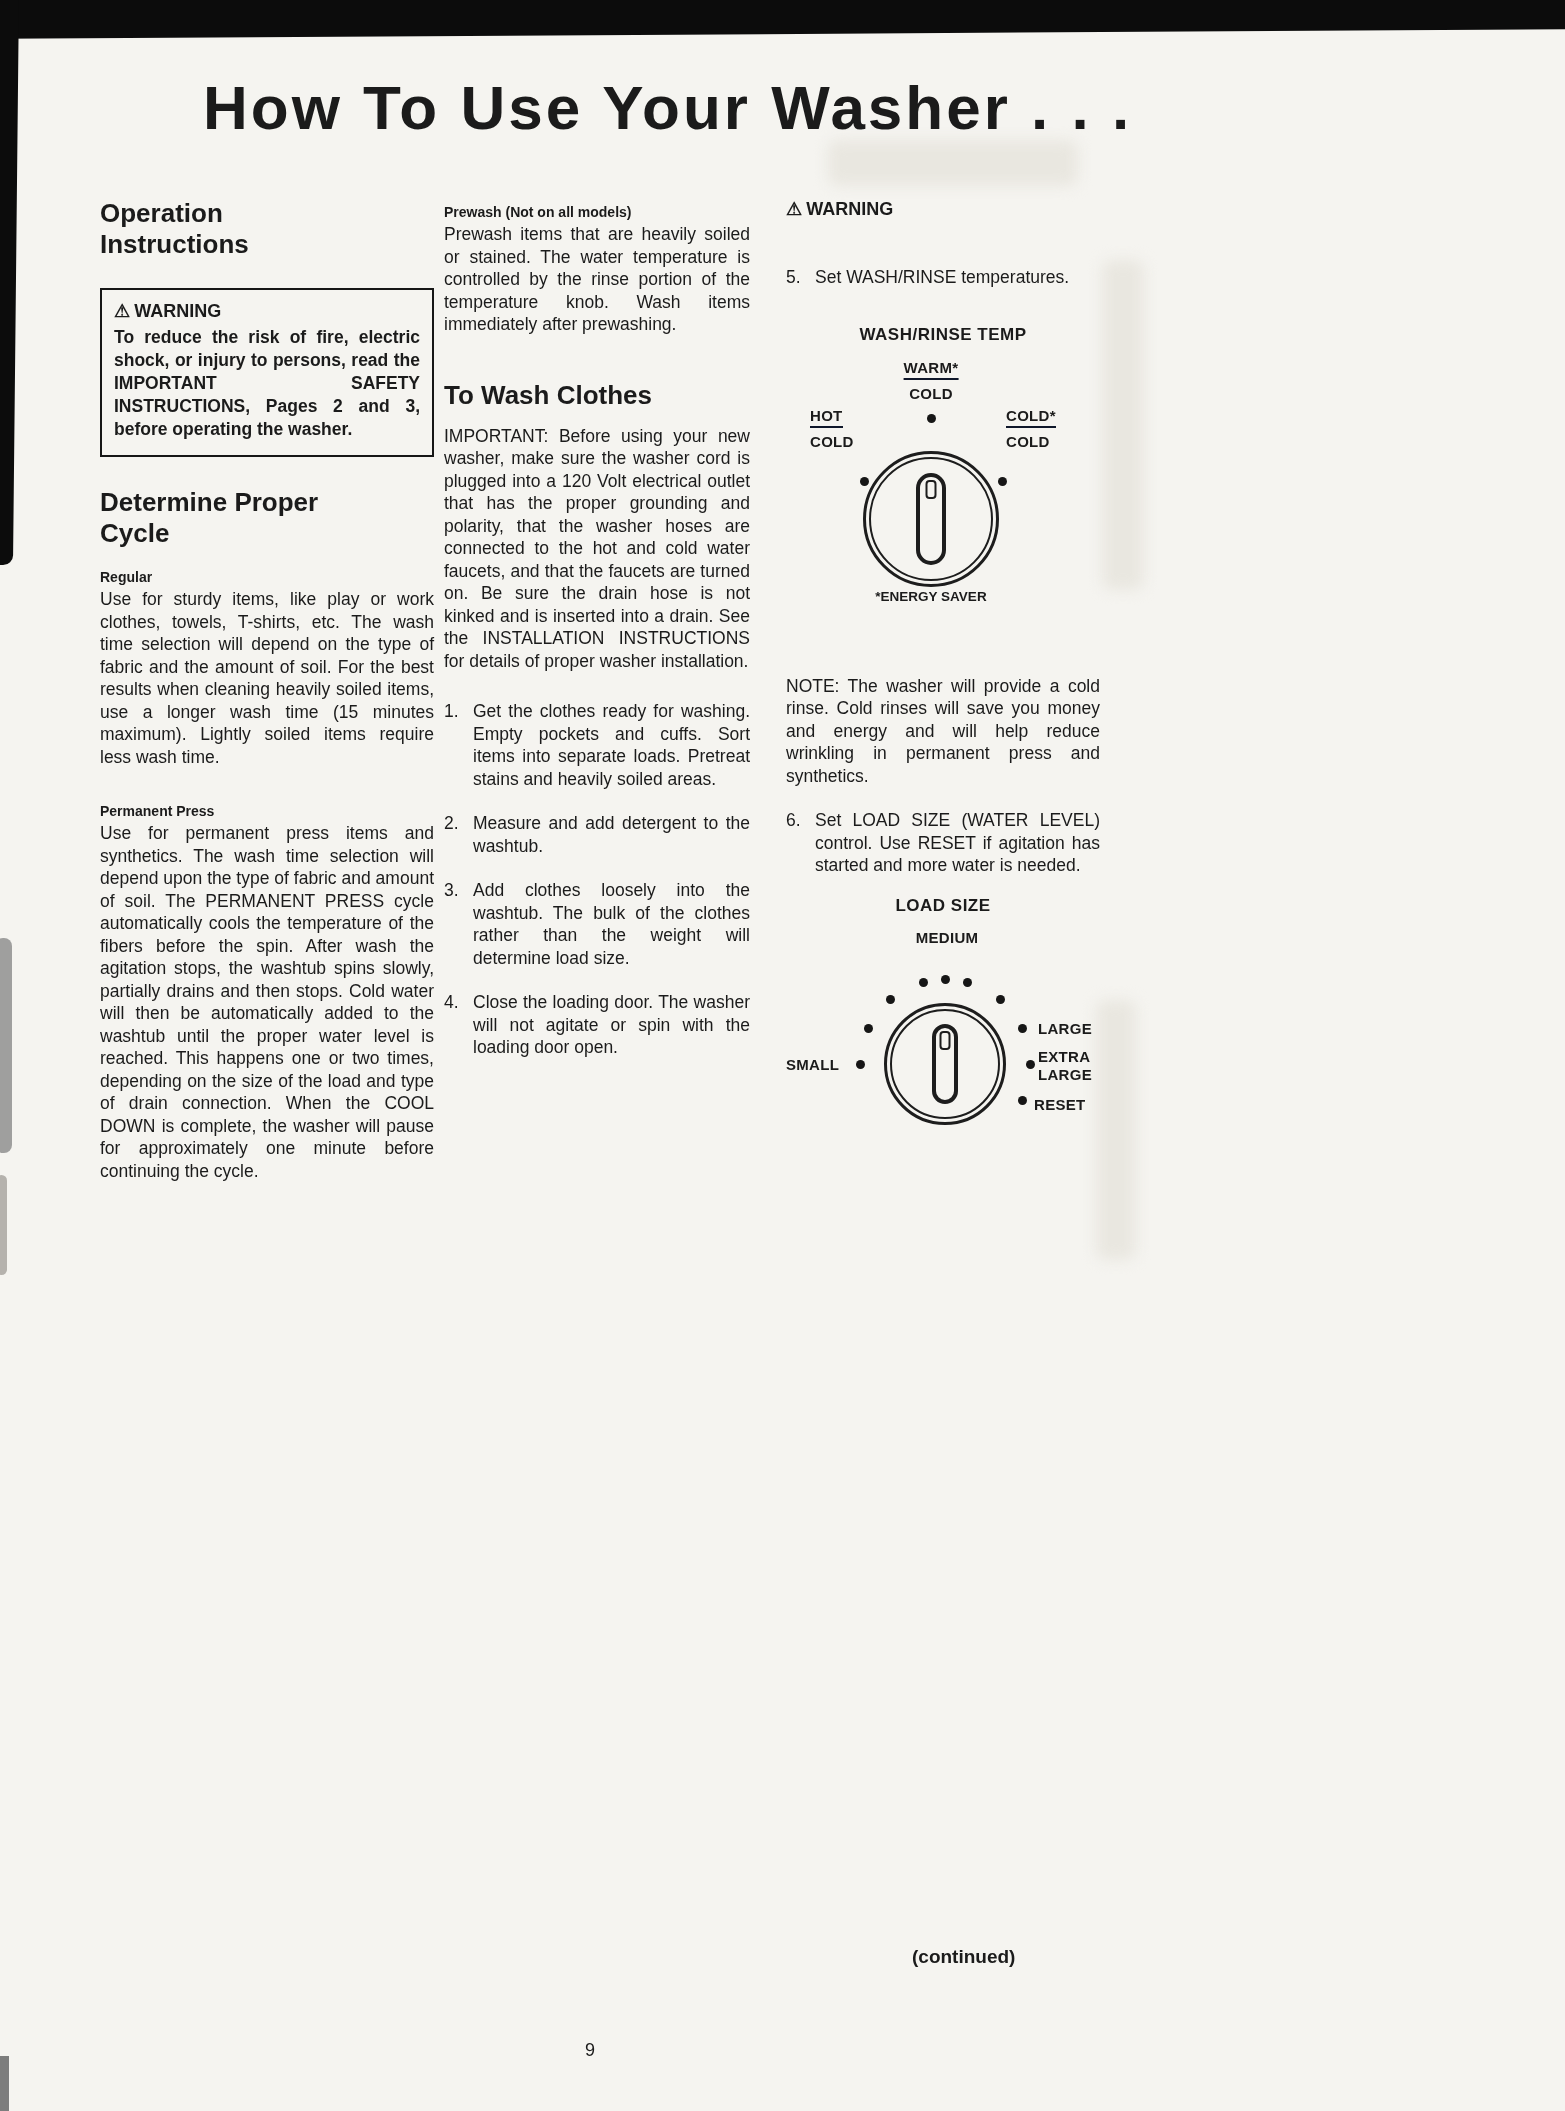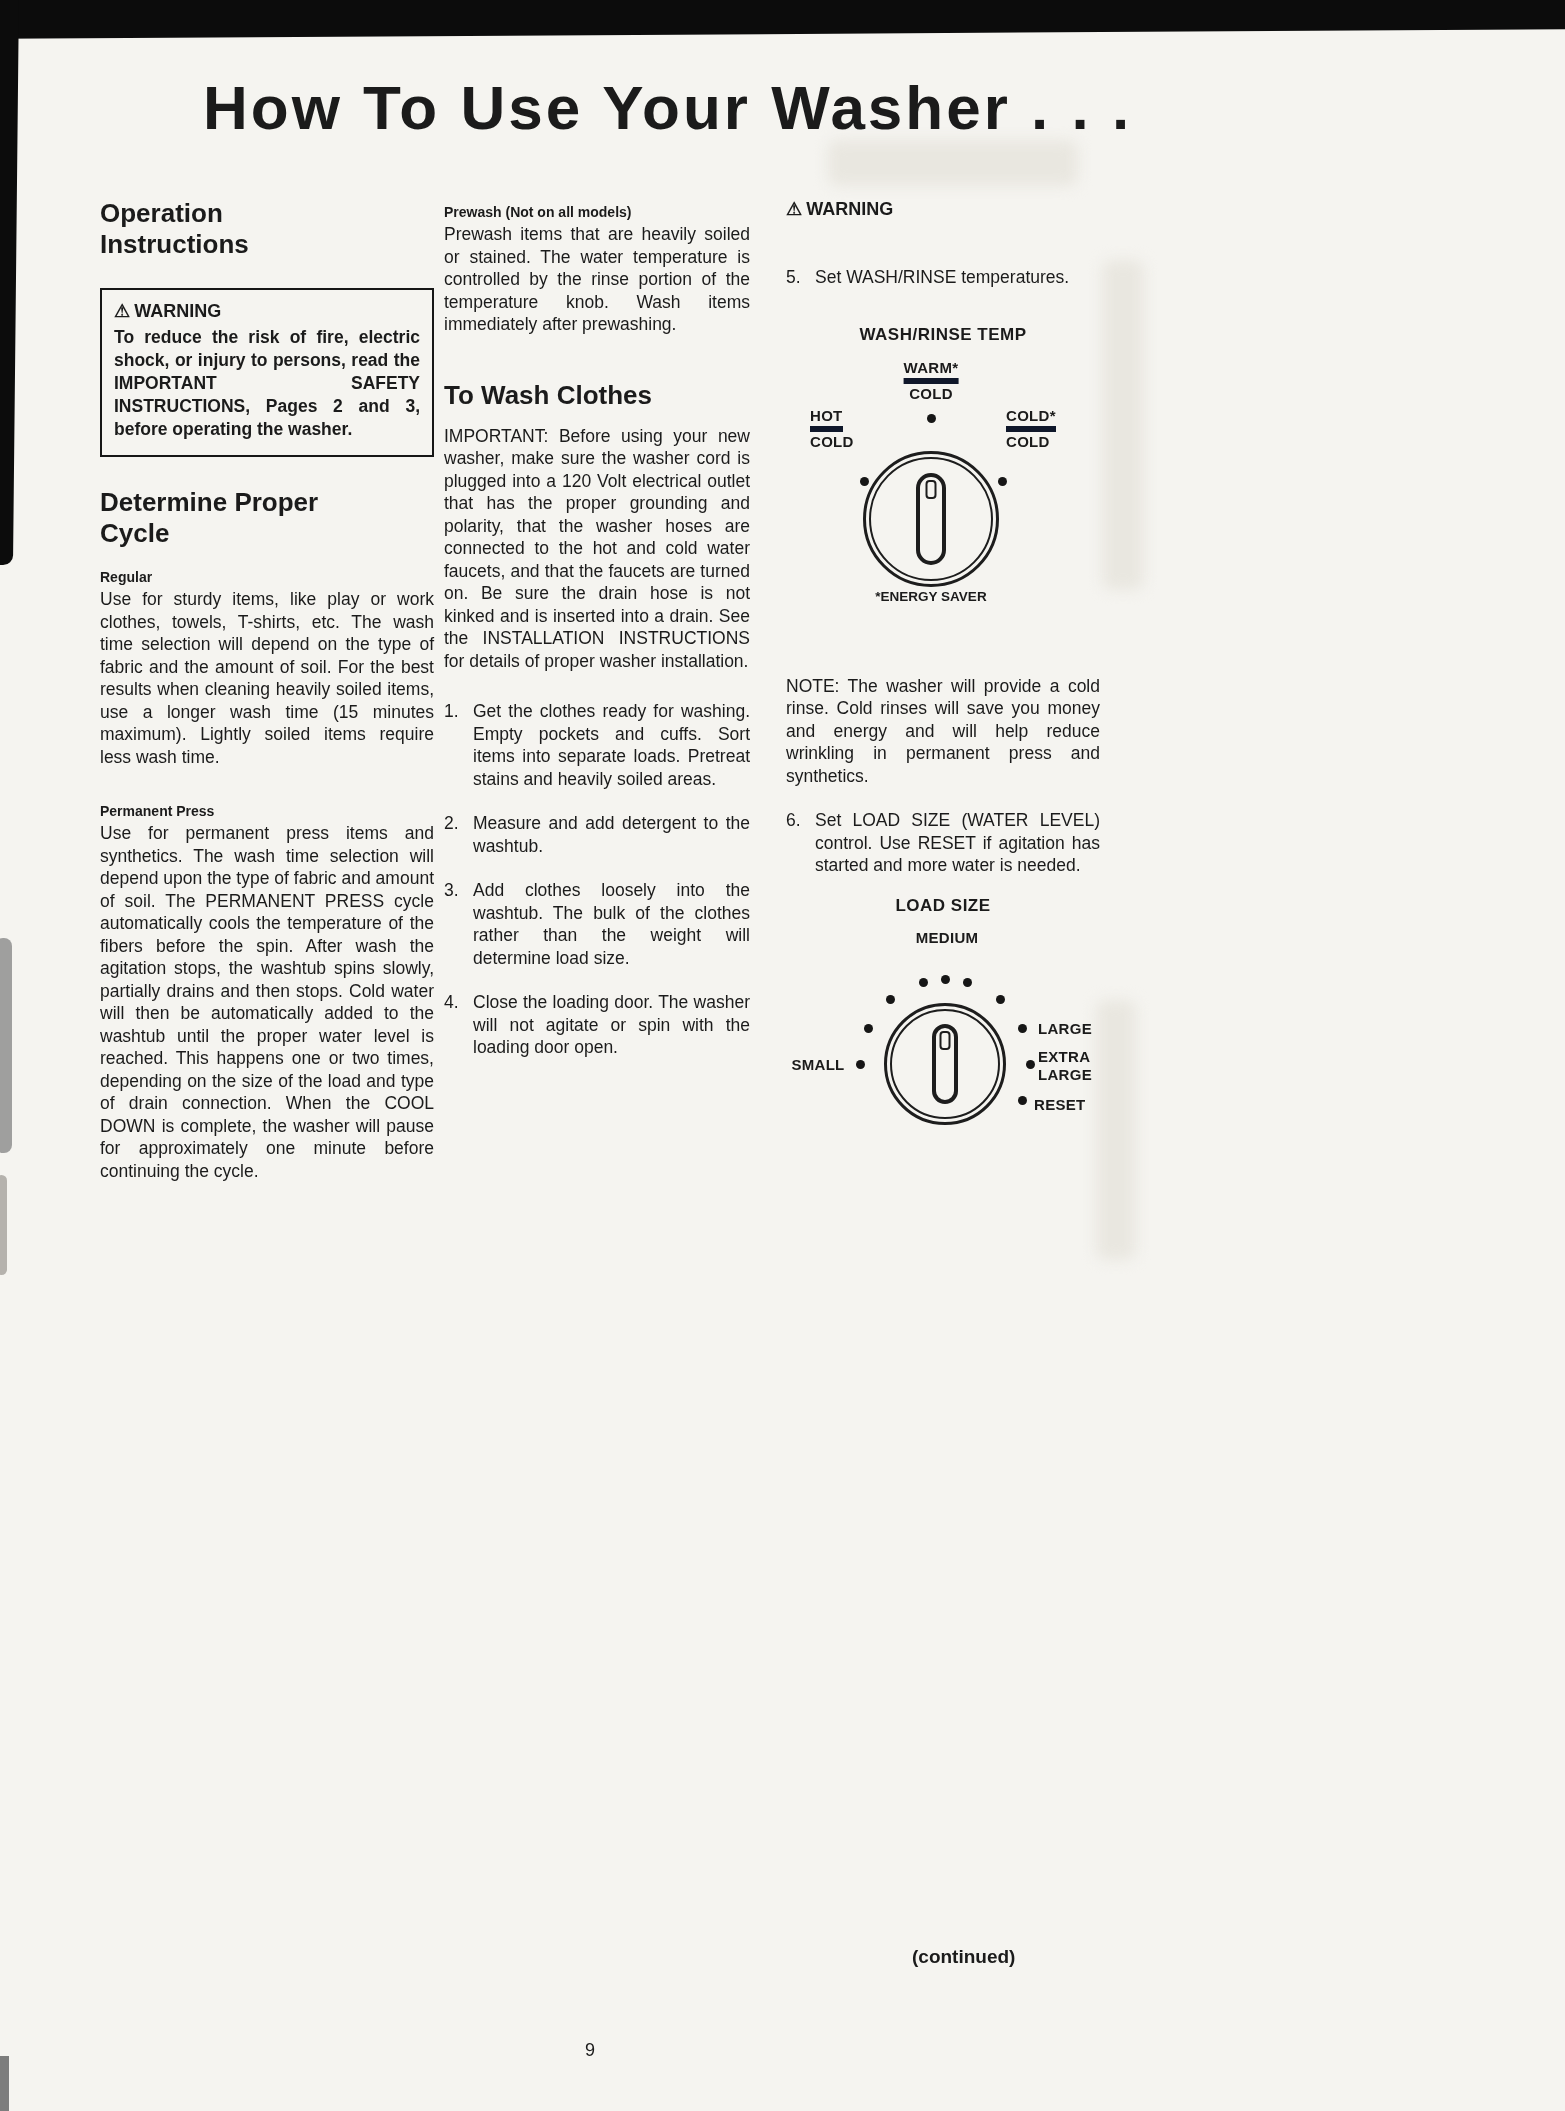--- a/index.html
+++ b/index.html
@@ -48,21 +48,21 @@
   .step5 { margin-top:46px; }
   .note { margin-top:58px; }
   .step6 { margin-top:22px; }
 
   
   .diagram { position:relative; }
   .temp-diagram { height:292px; margin-top:36px; }
   .load-diagram { height:240px; margin-top:19px; }
   .diag-title { position:absolute; top:0; left:0; width:100%; text-align:center; font-weight:bold; font-size:17px; letter-spacing:.5px; }
   .dlabel { position:absolute; font-weight:bold; font-size:15px; letter-spacing:.3px; }
-  .underlined { border-bottom:6px solid #0f172a; padding-bottom:2px; }
+  .underlined { border-bottom:2px solid #0f172a; padding-bottom:2px; }
   .dot { position:absolute; width:9px; height:9px; background:#161616; border-radius:50%; }
   .knob { position:absolute; border:3px solid #1d1d1d; border-radius:50%; background:#f5f4f0; }
   .knob-inner { position:absolute; inset:3px; border:2px solid #1d1d1d; border-radius:50%; }
   .knob-pill { position:absolute; left:50%; top:50%; transform:translate(-50%,-50%); border:4px solid #1d1d1d; border-radius:16px; }
   .knob-pill::before { content:""; position:absolute; left:50%; top:3px; transform:translateX(-50%); width:7px; height:15px; border:2px solid #1d1d1d; border-radius:4px; }
 
   
   .t-warm  { left:145px; top:34px; transform:translateX(-50%); }
   .t-warmcold { left:145px; top:60px; transform:translateX(-50%); }
   .t-dot-top { left:141px; top:89px; }
@@ -71,21 +71,21 @@
   .t-coldS { left:220px; top:82px; }
   .t-coldR { left:220px; top:108px; }
   .t-dot-left { left:74px; top:152px; }
   .t-dot-right { left:212px; top:152px; }
   .t-knob { left:77px; top:126px; width:136px; height:136px; }
   .t-pill { width:30px; height:92px; }
   .t-footnote { position:absolute; left:-12px; top:264px; width:314px; text-align:center; font-weight:bold; font-size:13.5px; }
 
   
   .l-medium { left:161px; top:33px; transform:translateX(-50%); }
-  .l-small  { left:0; top:160px; width:64px; text-align:center; }
+  .l-small  { left:0; top:160px; width:64px; text-align:left; }
   .l-large  { left:252px; top:124px; }
   .l-extra  { left:252px; top:152px; line-height:18px; white-space:pre-line; }
   .l-reset  { left:248px; top:200px; }
   .l-knob { left:98px; top:107px; width:122px; height:122px; }
   .l-pill { width:26px; height:80px; }
   .ld1 { left:70px;  top:164px; }
   .ld2 { left:78px;  top:128px; }
   .ld3 { left:100px; top:99px; }
   .ld4 { left:133px; top:82px; }
   .ld5 { left:155px; top:79px; }

